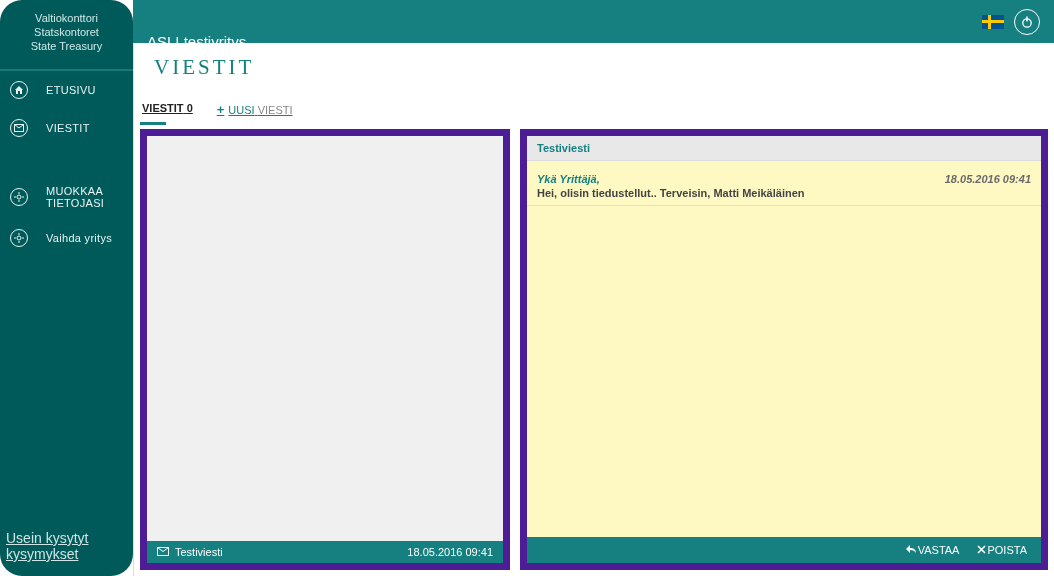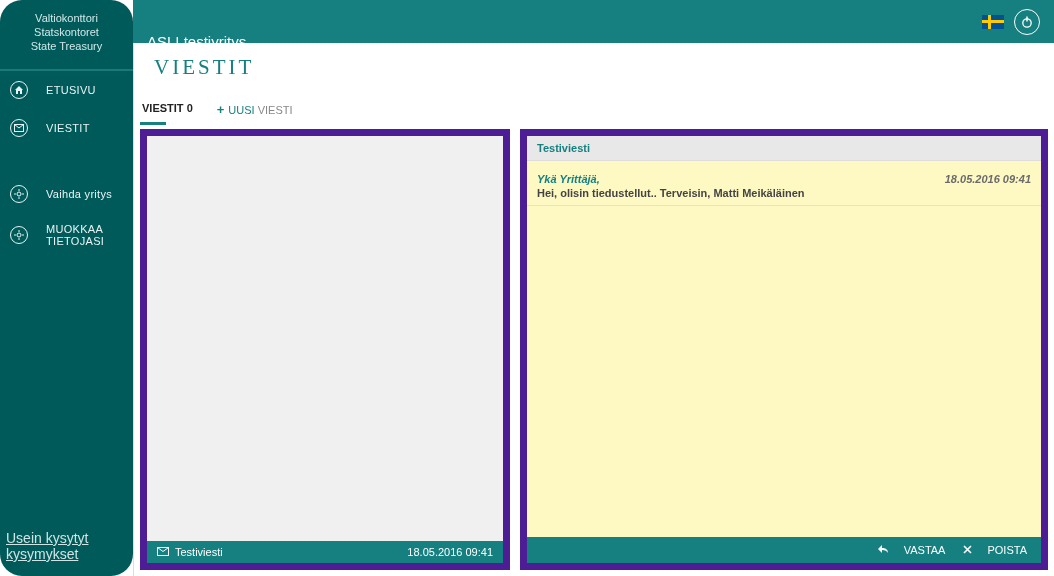--- a/index.html
+++ b/index.html
@@ -154,20 +154,21 @@
     .tabs {
       padding: 10px 0 0 6px;
       display: flex;
       gap: 20px;
       font-size: 11px;
     }
     .tab {
       padding: 4px 2px 6px 2px;
       cursor: pointer;
       position: relative;
+      text-decoration: underline;
     }
     .tab.active {
       color: #222;
       font-weight: 700;
     }
     .tab.active::after {
       content: "";
       position: absolute;
       bottom: -2px;
       left: 0;
@@ -252,21 +253,21 @@
       display: flex;
       justify-content: flex-end;
       align-items: center;
       gap: 18px;
       padding: 7px 14px;
       font-size: 11px;
     }
     .msg-action {
       display: flex;
       align-items: center;
-      gap: 15px;
+      gap: 1px;
       cursor: pointer;
     }
   </style>
 </head>
 <body>
 
 <div class="sidebar">
   <div class="logo">
     <div>Valtiokonttori</div>
     <div>Statskontoret</div>
@@ -297,35 +298,35 @@
         <svg width="10" height="10" viewBox="0 0 10 10">
             <circle cx="5" cy="5" r="2" fill="none" stroke="#e8f4f4" stroke-width="1"></circle>
             <g stroke="#e8f4f4" stroke-width="1">
               <line x1="5" y1="0" x2="5" y2="2"></line>
               <line x1="5" y1="8" x2="5" y2="10"></line>
               <line x1="0" y1="5" x2="2" y2="5"></line>
               <line x1="8" y1="5" x2="10" y2="5"></line>
             </g>
           </svg>
       </span>
-      <span>Vaihda yritys</span>
+      <span>MUOKKAA TIETOJASI</span>
     </div>
     <div class="nav-item">
       <span class="icon-circle">
         <svg width="10" height="10" viewBox="0 0 10 10">
             <circle cx="5" cy="5" r="2" fill="none" stroke="#e8f4f4" stroke-width="1"></circle>
             <g stroke="#e8f4f4" stroke-width="1">
               <line x1="5" y1="0" x2="5" y2="2"></line>
               <line x1="5" y1="8" x2="5" y2="10"></line>
               <line x1="0" y1="5" x2="2" y2="5"></line>
               <line x1="8" y1="5" x2="10" y2="5"></line>
             </g>
           </svg>
       </span>
-      <span>MUOKKAA TIETOJASI</span>
+      <span>Vaihda yritys</span>
     </div>
   </div>
   <div class="sidebar-footer">Usein kysytyt kysymykset</div>
 </div>
 
 <div class="main">
   <div class="topbar">
     <div class="topbar-left">
       <div class="company-name">ASLI testiyritys</div>
     </div>

